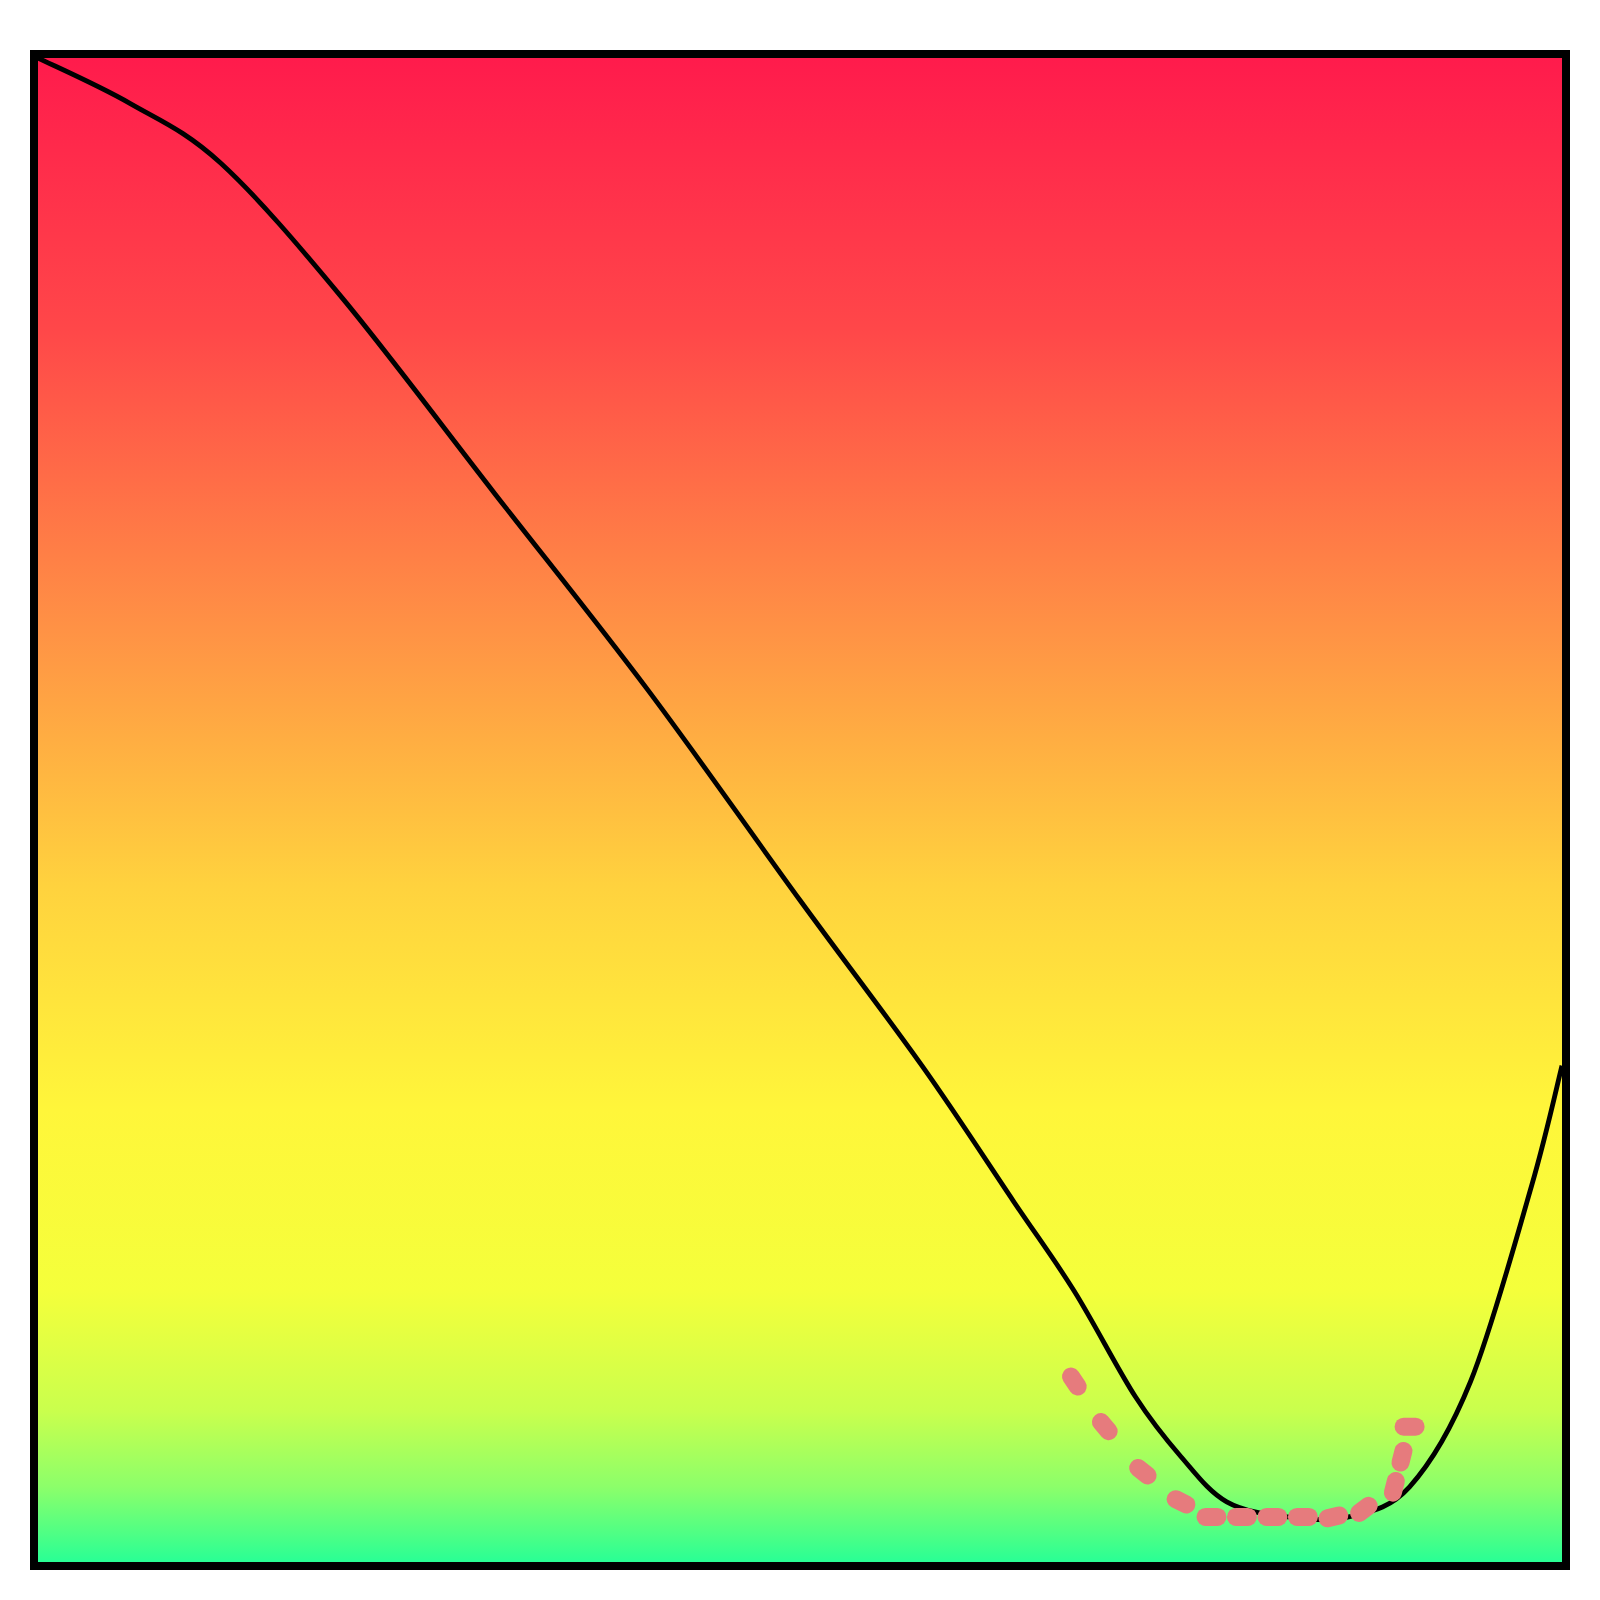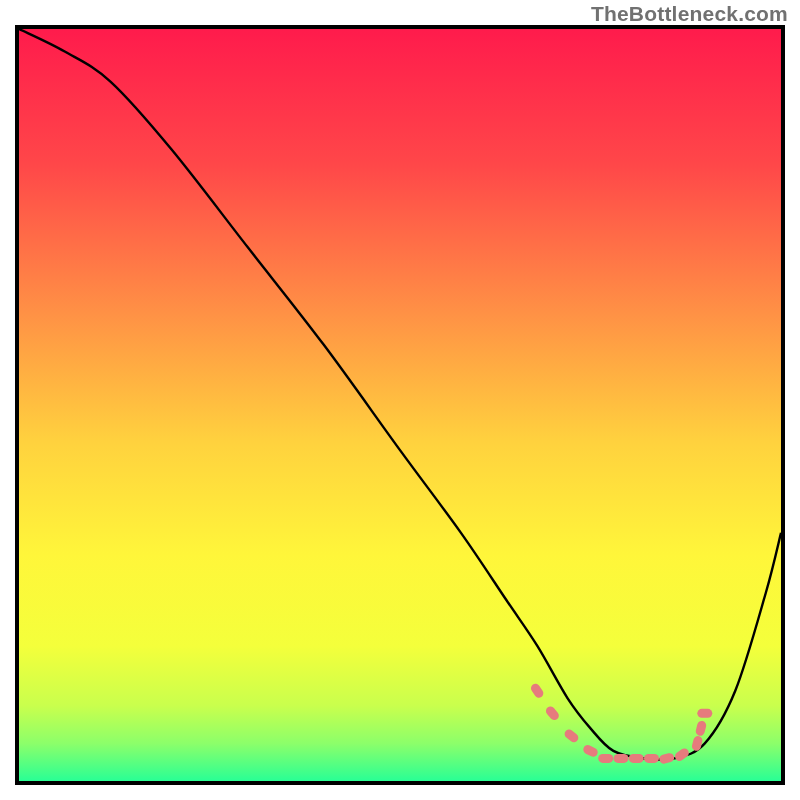--- a/index.html
+++ b/index.html
@@ -43,21 +43,20 @@
     font-size: 21px;
     font-weight: 700;
     color: #717171;
     letter-spacing: 0.2px;
   }
 </style>
 </head>
 <body>
 
 <div class="wrap">
-  <div class="watermark">TheBottleneck.com</div>
 
   <div class="plot-box">
     <svg class="bg-gradient" id="bg-svg" viewBox="0 0 762 752" preserveAspectRatio="none">
       <defs>
         <linearGradient id="grad" x1="0" y1="0" x2="0" y2="1">
             <stop offset="0%" stop-color="#ff1b4c"></stop>
             <stop offset="18%" stop-color="#ff4749"></stop>
             <stop offset="38%" stop-color="#ff9245"></stop>
             <stop offset="55.00000000000001%" stop-color="#ffd23e"></stop>
             <stop offset="70%" stop-color="#fff63a"></stop>

